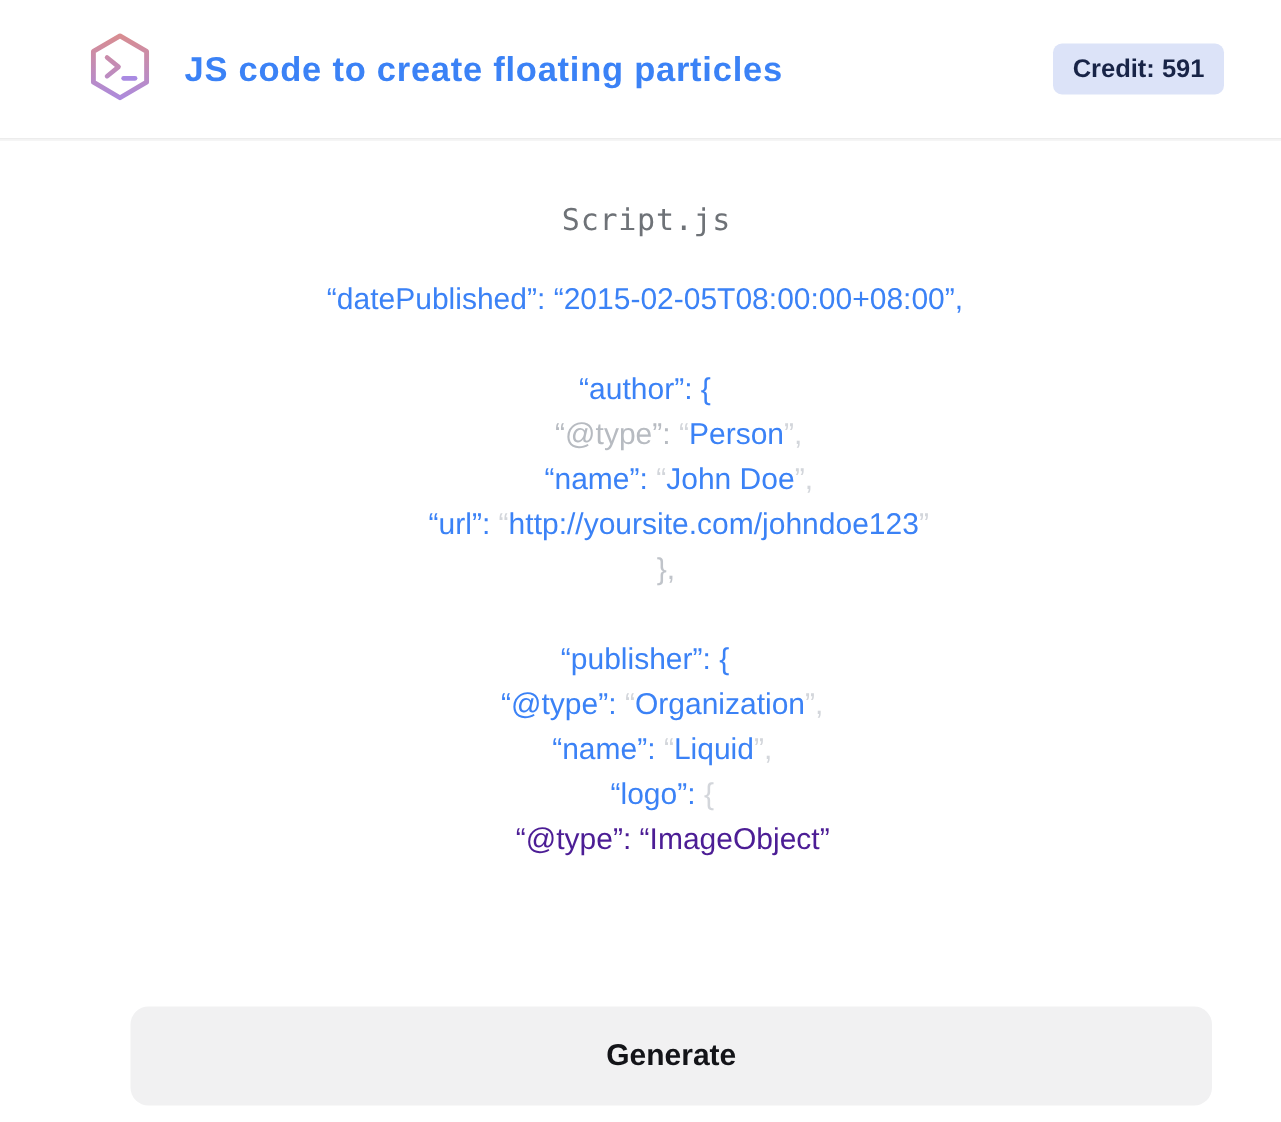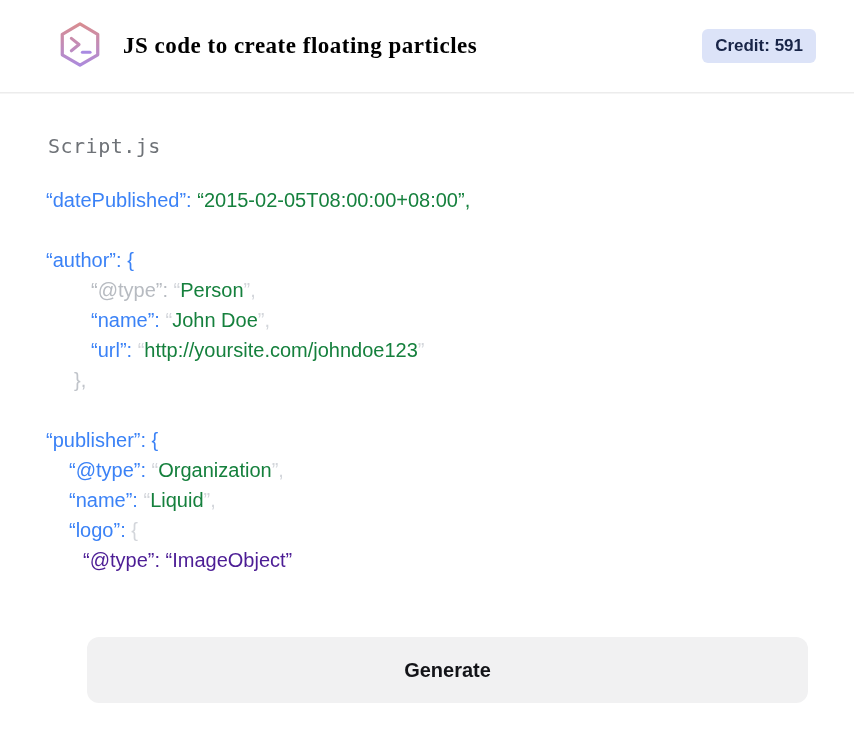--- a/index.html
+++ b/index.html
@@ -26,73 +26,74 @@
     box-shadow: 0 1px 0 #f5f5f5;
     background: #ffffff;
   }
   .app-icon {
     width: 46px;
     height: 50px;
     flex: 0 0 auto;
     margin-right: 20px;
   }
   .header-title {
-    font-family: Liberation Serif, serif;
+    font-family: Liberation Sans, sans-serif;
     font-size: 23px;
     font-weight: 600;
     letter-spacing: 0.5px;
-    color: #000000;
+    color: #3b82f6;
     flex: 1 1 auto;
     white-space: nowrap;
     overflow: hidden;
   }
   .credit-badge {
     flex: 0 0 auto;
     background: #dce3f8;
     color: #182447;
     font-size: 17px;
     font-weight: 700;
     padding: 7px 13px;
     border-radius: 6px;
     white-space: nowrap;
   }
 
   
   .content {
     padding: 41px 40px 0 46px;
+    text-align: center;
   }
   .file-title {
     font-family: "DejaVu Sans Mono", monospace;
     font-size: 20px;
     font-weight: 500;
     letter-spacing: 0.5px;
     color: #6e7277;
     margin-left: 2px;
     margin-bottom: 27px;
   }
   .code-block {
     font-family: "Liberation Sans", sans-serif;
     font-size: 20px;
     line-height: 30px;
     white-space: pre;
   }
   .code-line { min-height: 30px; }
   .tk-key      { color: #3b82f6; }
   .tk-keylight { color: #b7bbc1; }
   .tk-q        { color: #d3d6db; }
-  .tk-val      { color: #15803d; }
+  .tk-val      { color: #3b82f6; }
   .tk-brace    { color: #c0c4ca; }
   .tk-plain    { color: #4c1d95; }
 
   
   .footer {
     position: absolute;
     left: 0;
     right: 0;
-    top: 637px;
+    top: 671px;
     padding: 0 46px 0 87px;
   }
   .generate-button {
     display: block;
     width: 100%;
     height: 66px;
     border: none;
     border-radius: 12px;
     background: #f1f1f2;
     color: #131418;

